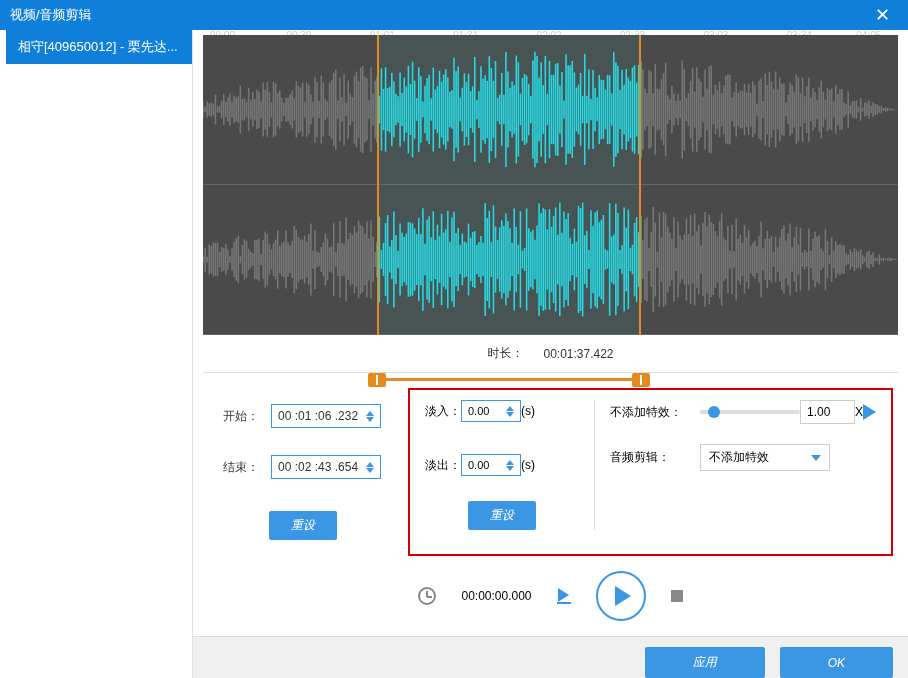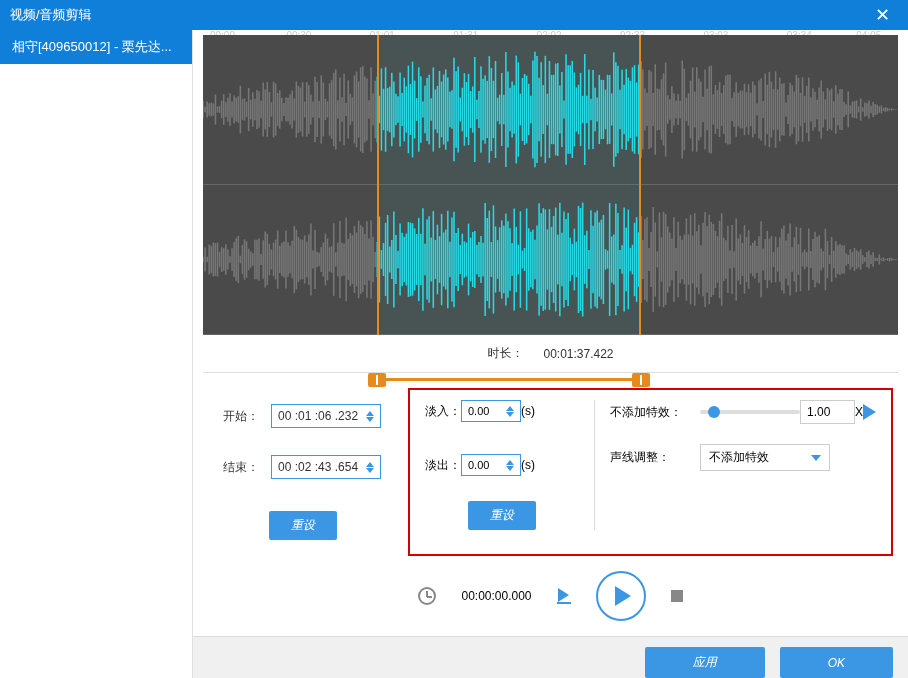--- a/index.html
+++ b/index.html
@@ -3,21 +3,21 @@
 <meta charset="utf-8">
 <style>
 * { box-sizing: border-box; margin: 0; padding: 0; font-family: "Microsoft YaHei", SimSun, sans-serif; }
 body { background: #fff; width: 908px; height: 678px; overflow: hidden; position: relative; }
 
 .titlebar { background: #0f7fd9; height: 30px; display: flex; align-items: center; justify-content: space-between; padding: 0 10px; color: #fff; font-size: 13px; }
 .titlebar .close { font-size: 18px; cursor: pointer; padding: 0 8px; }
 
 .main { display: flex; height: 648px; }
 .sidebar { width: 213px; background: #fff; border-right: 1px solid #e0e0e0; }
-.sidebar-item { background: #0f7fd9; color: #fff; padding: 8px 12px; font-size: 13px; white-space: nowrap; overflow: hidden; text-overflow: ellipsis; }
+.sidebar-item { background: #0f7fd9; color: #fff; padding: 8px 12px; font-size: 13px; white-space: nowrap; overflow: hidden; text-overflow: ellipsis; margin-left: 6px; }
 
 .content { flex: 1; display: flex; flex-direction: column; background: #fff; }
 
 .timeline-ruler { background: #4a4a4a; height: 20px; position: relative; margin: 5px 10px 0; color: #ccc; font-size: 10px; display: flex; align-items: center; }
 .timeline-ruler .tick { position: absolute; }
 
 .waveform-container { margin: 0 10px; position: relative; background: #4a4a4a; height: 305px; }
 .waveform-half { height: 150px; border-bottom: 1px solid #666; position: relative; }
 .waveform-half:last-child { border-bottom: none; }
 .wave-svg { width: 100%; height: 100%; }
@@ -856,21 +856,21 @@
             <div class="red-row">
               <span style="width:90px;">不添加特效：</span>
               <div class="range-slider">
                   <div class="range-thumb" style="left:8px;"></div>
                 </div>
               <div class="plain-input">1.00</div>
               <span>X</span>
               <div class="play-icon"></div>
             </div>
             <div class="red-row" style="margin-top:20px;">
-              <span style="width:90px;">声线调整：</span>
+              <span style="width:90px;">音频剪辑：</span>
               <div class="select-box">
                 <span>不添加特效</span>
                 <div class="dropdown-arrow"></div>
               </div>
             </div>
           </div>
         </div>
       </div>
     </div>
 

